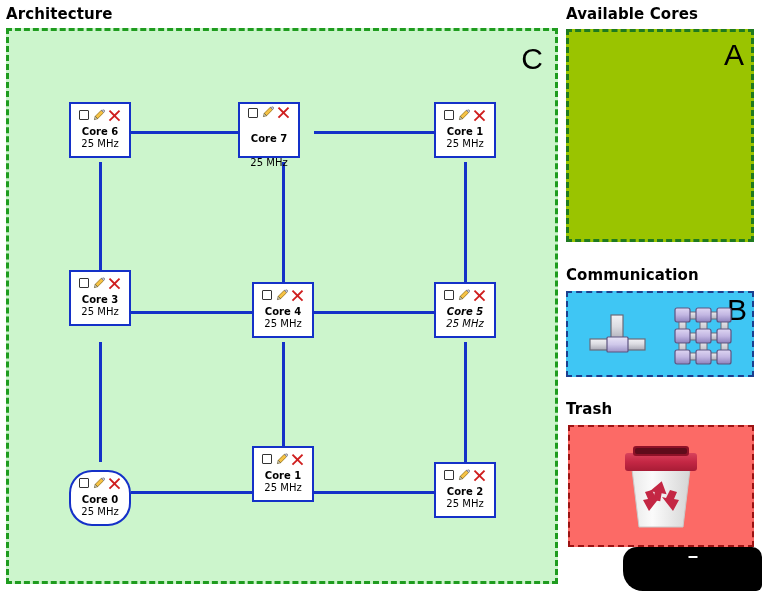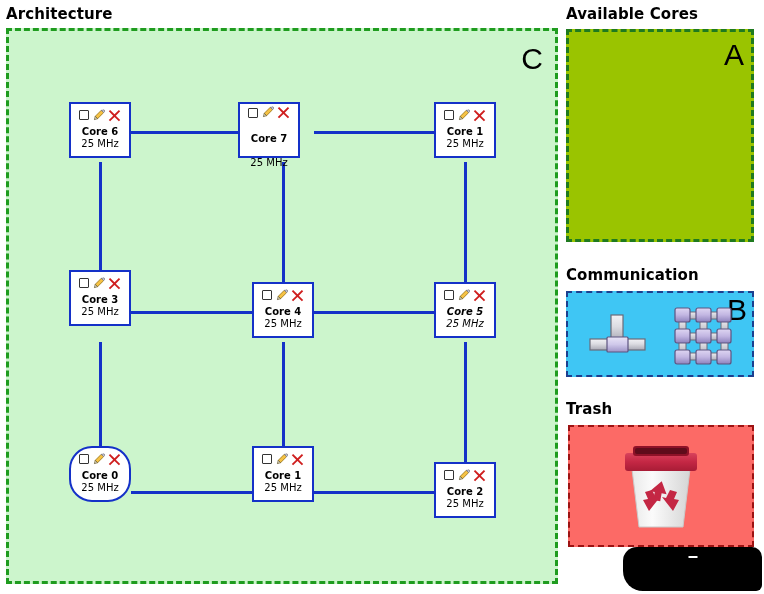--- a/index.html
+++ b/index.html
@@ -337,21 +337,21 @@
         </span>
         <span>
           <svg viewBox="0 0 16 16" class="icon-x">
             <path d="M2.6 1.2L8 6.6l5.4-5.4 1.6 1.6L9.6 8.2l5.4 5.4-1.6 1.6-5.4-5.4-5.4 5.4-1.6-1.6 5.4-5.4L1 2.8z" fill="#cf1f1f"></path>
           </svg>
         </span>
       </div>
       <div class="core-name">Core 5</div>
       <div class="core-freq">25 MHz</div>
     </div>
-    <div class="core-node" style="left: 69px; top: 446px; border-radius: 23px;">
+    <div class="core-node" style="left: 69px; top: 470px; border-radius: 23px;">
       <div class="core-toolbar">
         <span class="cb"></span>
         <span>
           <svg viewBox="0 0 16 16" class="icon-pencil">
             <path d="M11.4 1.6l2.9 2.9-7.4 7.4-2.9-2.9z" fill="#f6c244" stroke="#8a6a10" stroke-width="0.9"></path>
             <path d="M11.4 1.6l2.9 2.9 1-1a1.4 1.4 0 0 0-2-2z" fill="#c9c9d2" stroke="#70707c" stroke-width="0.9"></path>
             <path d="M4 9l2.9 2.9L3 13z" fill="#e8e2d0" stroke="#6a5a28" stroke-width="0.9"></path>
             <path d="M3 13l1.1-.4-.7-.7z" fill="#3a3a3a"></path>
           </svg>
         </span>

